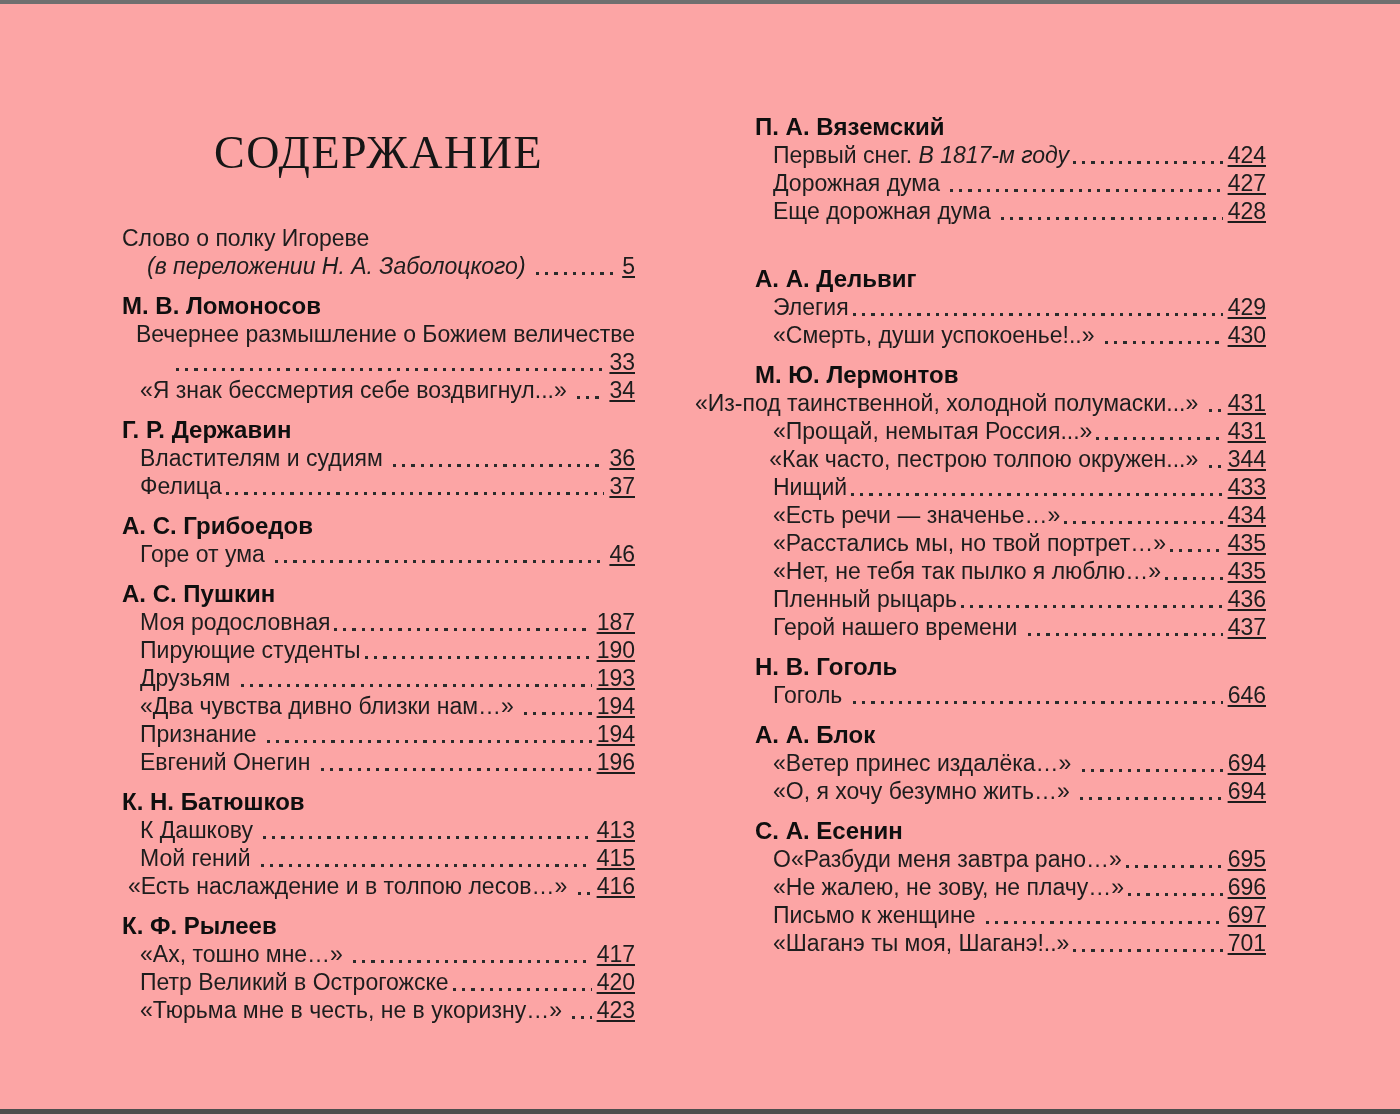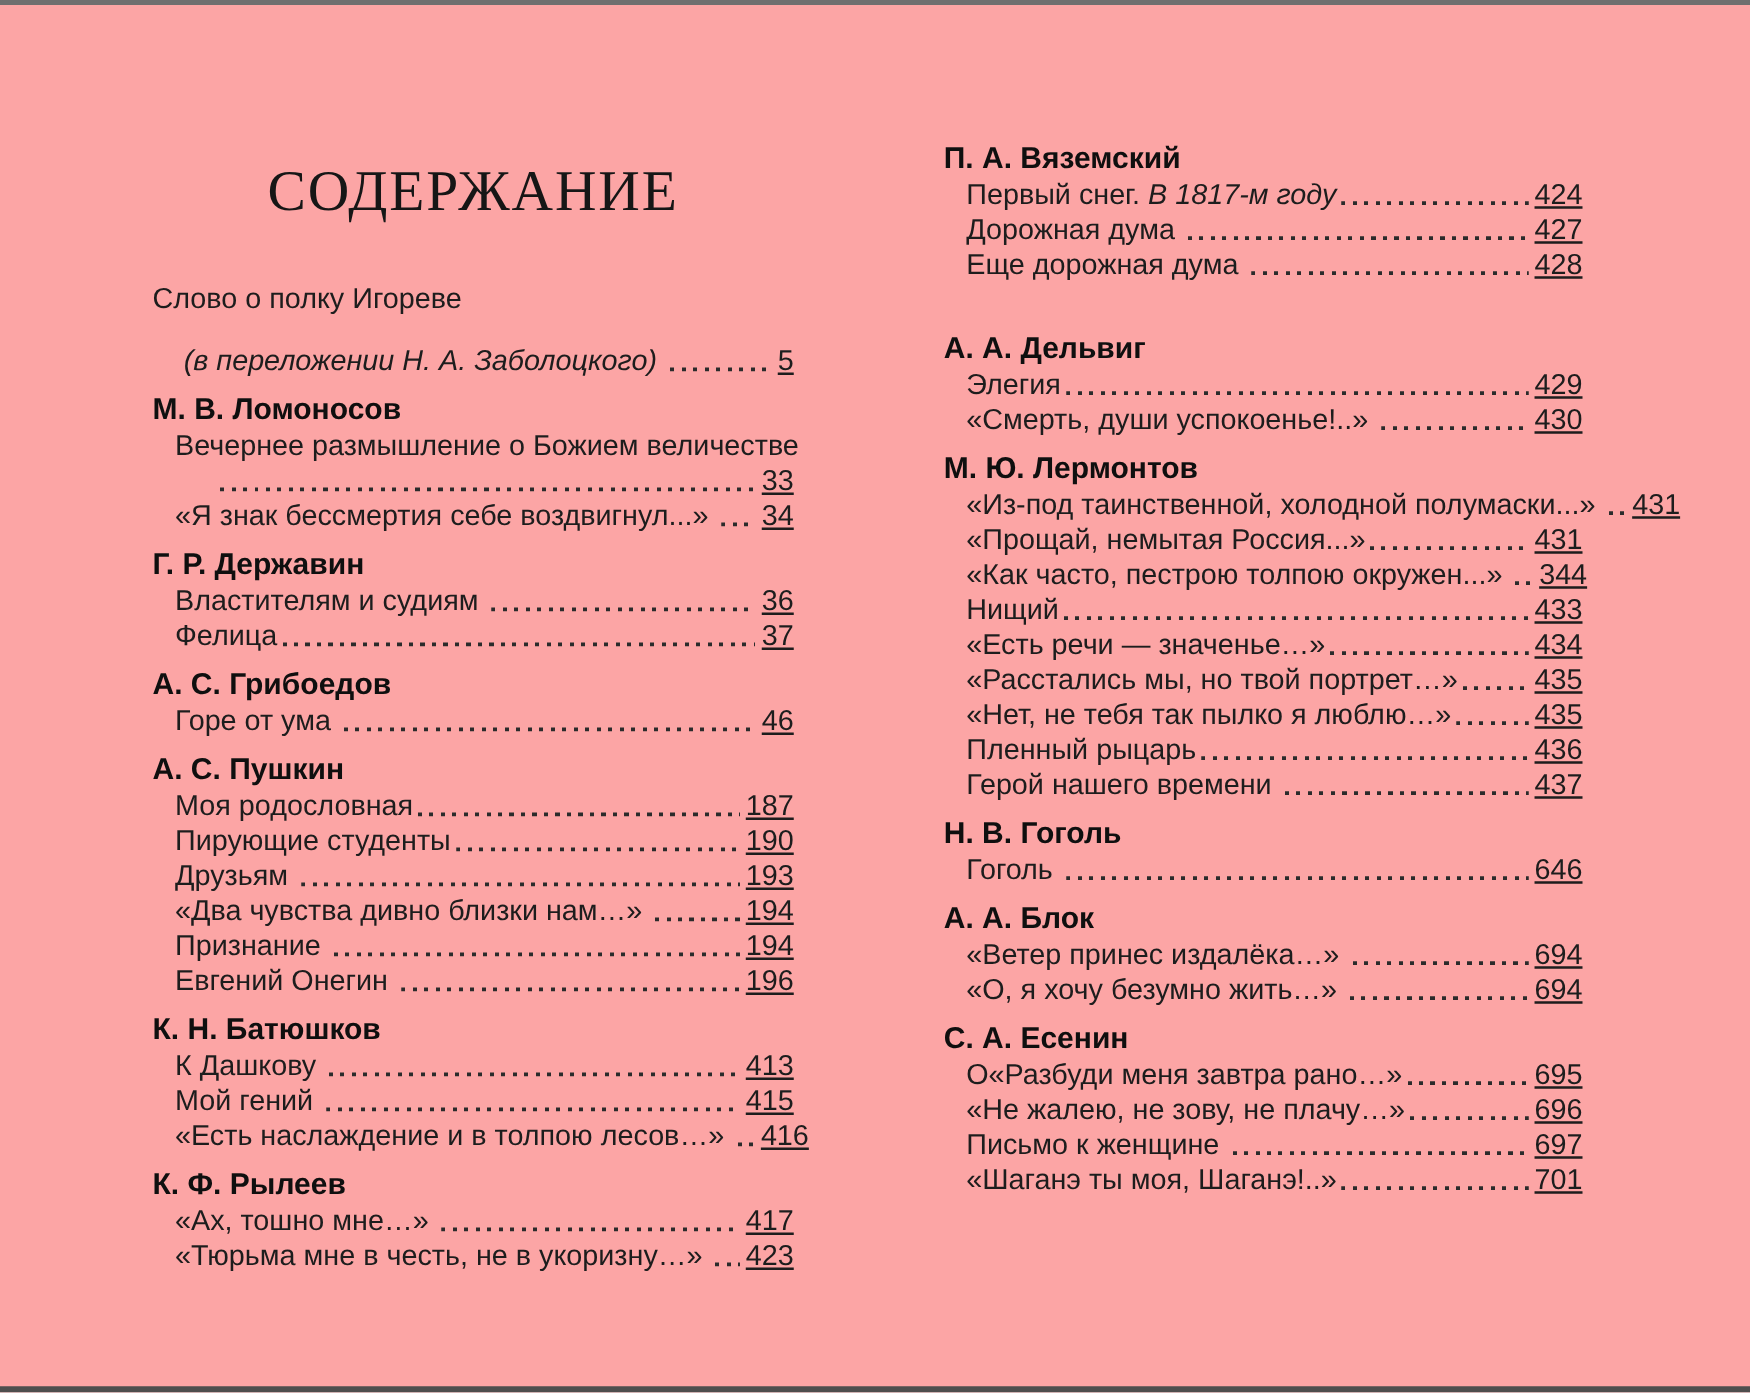--- a/index.html
+++ b/index.html
@@ -54,23 +54,23 @@
     display: flex;
     align-items: flex-end;
     font-size: 23px;
     line-height: 28px;
   }
   .t  { white-space: pre; }
   .pg { white-space: pre; text-decoration: underline; }
   .it { font-style: italic; }
 
   .ind-0 { padding-left: 0; }
-  .ind-1 { padding-left: 18px; }
+  .ind-1 { padding-left: 18px; justify-content: flex-end; }
   .ind-2 { padding-left: 50px; }
-  .ind-3 { padding-left: 25px; margin-top: 22px; }
+  .ind-3 { padding-left: 25px; }
 
   .dots {
     flex: 1 1 auto;
     min-width: 14px;
     height: 3.2px;
     align-self: flex-end;
     margin: 0 5px 5px 4px;
     background-image: repeating-linear-gradient(to right, #2b2b2b 0 3.2px, transparent 3.2px 9.2px);
   }
 </style>
@@ -180,20 +180,25 @@
         </div>
       </div>
       <div class="section">
         <div class="author">К. Ф. Рылеев</div>
         <div class="line ind-1">
           <span class="t"><span>«Ах, тошно мне…» </span></span>
           <span class="dots"></span>
           <span class="pg">417</span>
         </div>
         <div class="line ind-1">
+          <span class="t"><span>Петр Великий в Острогожске</span></span>
+          <span class="dots"></span>
+          <span class="pg">420</span>
+        </div>
+        <div class="line ind-1">
           <span class="t"><span>«Тюрьма мне в честь, не в укоризну…» </span></span>
           <span class="dots"></span>
           <span class="pg">423</span>
         </div>
       </div>
     </div>
 
   <div class="col col-right">
       <div class="section first">
         <div class="author">П. А. Вяземский</div>

